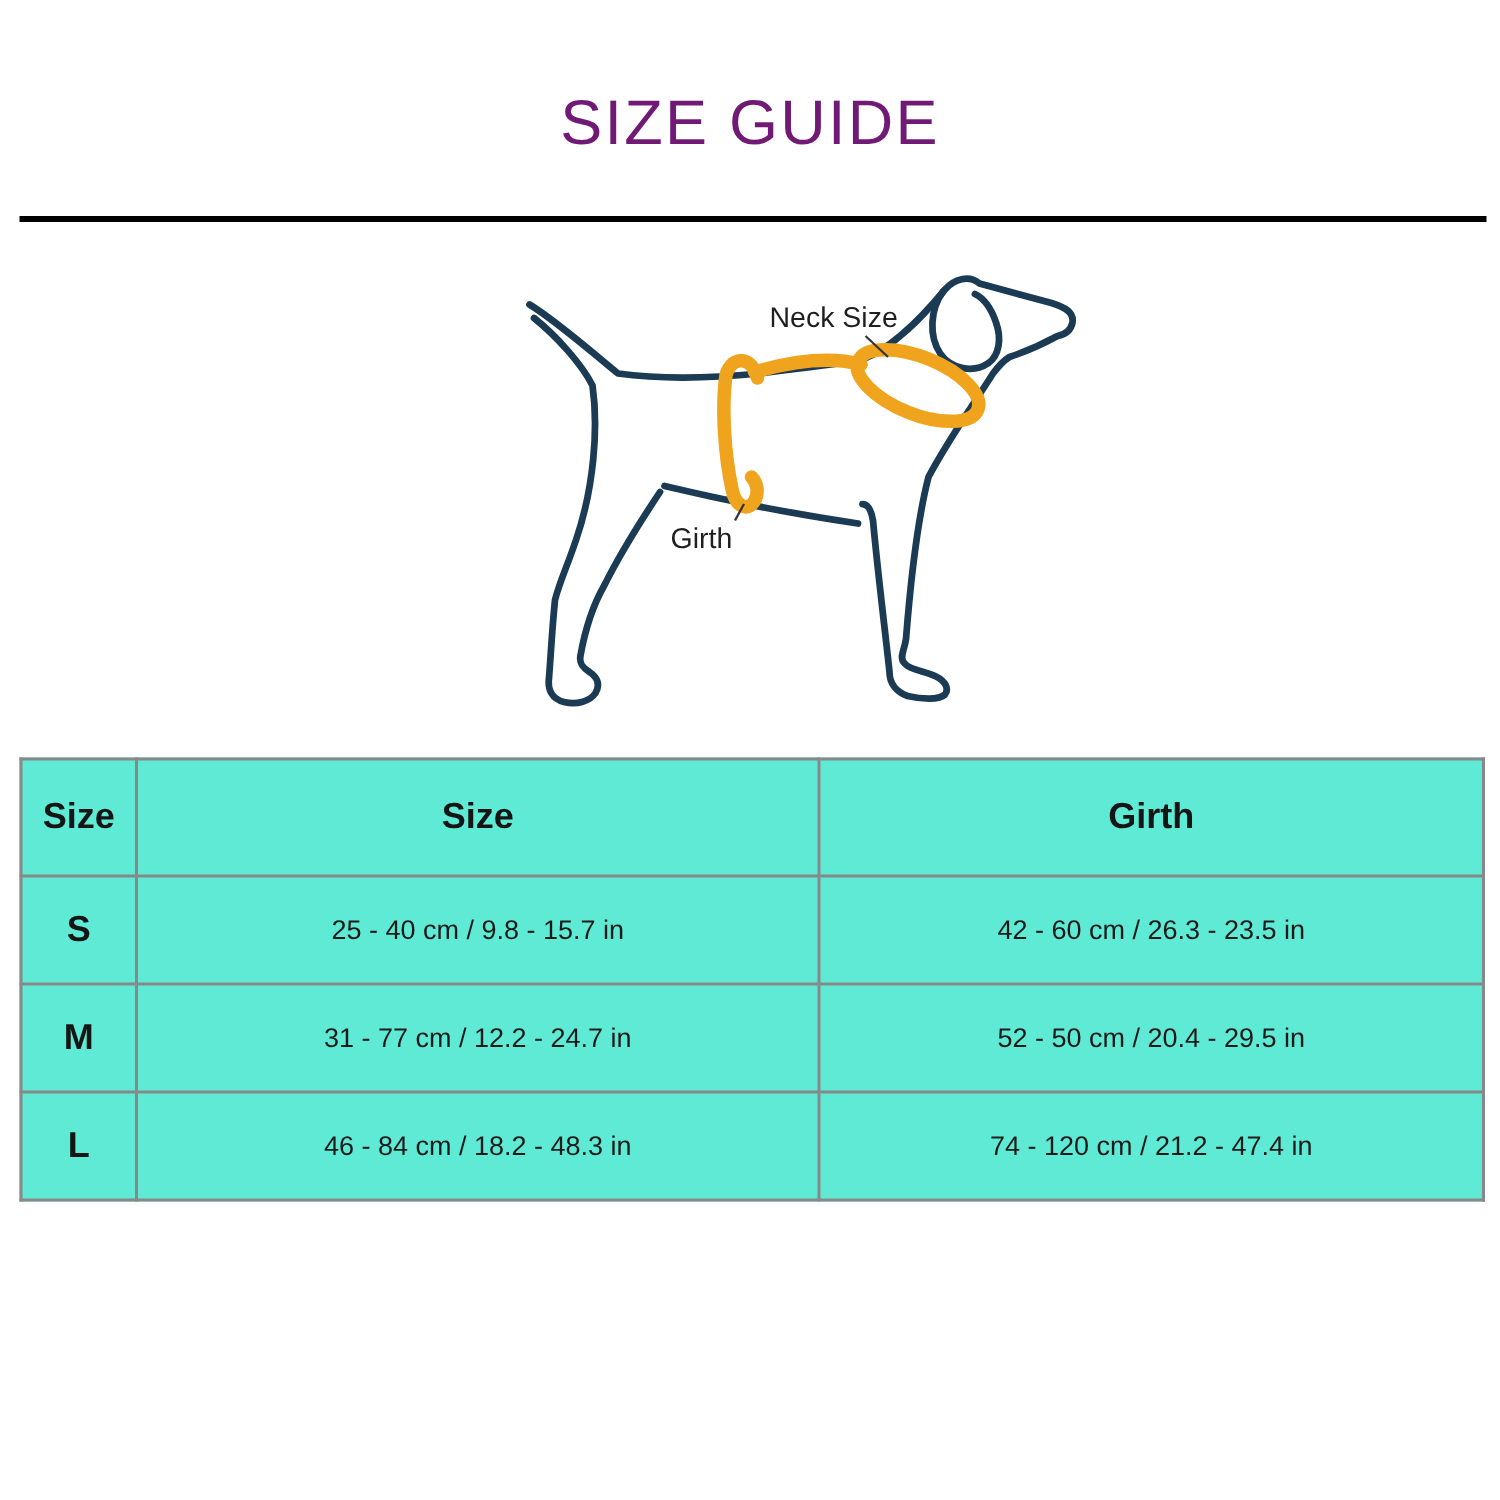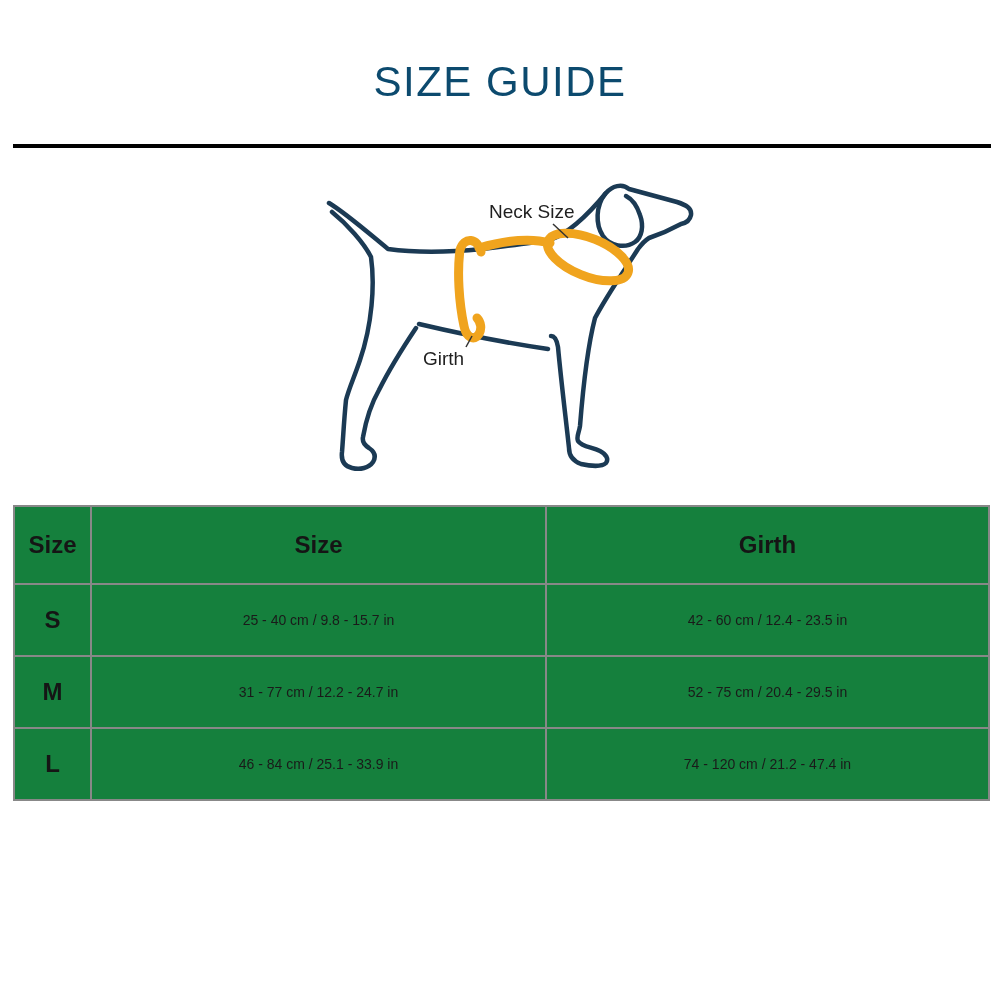--- a/index.html
+++ b/index.html
@@ -11,59 +11,59 @@
     color: #111;
   }
   .page-title {
     position: absolute;
     top: 58px; left: 0; width: 1000px;
     text-align: center;
     font-size: 42px;
     font-weight: 400;
     letter-spacing: 1.5px;
     line-height: 48px;
-    color: #0c4a6e;
+    color: #701a75;
   }
   .divider {
     position: absolute;
     top: 144px; left: 13px;
     width: 978px; height: 4px;
     background: #000;
   }
   .diagram {
     position: absolute;
-    left: 292px; top: 170px;
+    left: 316px; top: 170px;
     width: 420px; height: 320px;
   }
   .diagram svg { width: 100%; height: 100%; display: block; }
   .diagram-label-text {
     font-family: "Liberation Sans", sans-serif;
     font-size: 19px;
   }
   .size-table {
     position: absolute;
     top: 505px; left: 13px;
     width: 975px;
     border-collapse: collapse;
     table-layout: fixed;
-    background: #15803d;
+    background: #5eead4;
   }
   .size-table th, .size-table td {
     border: 2px solid #888;
     text-align: center;
     vertical-align: middle;
     padding: 0;
   }
   .size-table th {
     font-size: 24px;
     font-weight: bold;
     height: 76px;
     color: #151515;
   }
-  .size-table td { font-size: 14px; height: 70px; color: #1a1a1a; }
+  .size-table td { font-size: 18px; height: 70px; color: #1a1a1a; }
   .size-table td.size-col { font-size: 24px; font-weight: bold; color: #151515; }
   .col-size  { width: 77px; }
   .col-neck  { width: 455px; }
   .col-girth { width: 443px; }
 </style>
 </head>
 <body>
 
 <div class="page-title">SIZE GUIDE</div>
 
@@ -152,26 +152,26 @@
     <tr>
       <th>Size</th>
       <th>Size</th>
       <th>Girth</th>
     </tr>
   </thead>
   <tbody>
     <tr>
       <td class="size-col">S</td>
       <td>25 - 40 cm / 9.8 - 15.7 in</td>
-      <td>42 - 60 cm / 12.4 - 23.5 in</td>
+      <td>42 - 60 cm / 26.3 - 23.5 in</td>
     </tr>
     <tr>
       <td class="size-col">M</td>
       <td>31 - 77 cm / 12.2 - 24.7 in</td>
-      <td>52 - 75 cm / 20.4 - 29.5 in</td>
+      <td>52 - 50 cm / 20.4 - 29.5 in</td>
     </tr>
     <tr>
       <td class="size-col">L</td>
-      <td>46 - 84 cm / 25.1 - 33.9 in</td>
+      <td>46 - 84 cm / 18.2 - 48.3 in</td>
       <td>74 - 120 cm / 21.2 - 47.4 in</td>
     </tr>
   </tbody>
 </table>
 
 </body></html>

